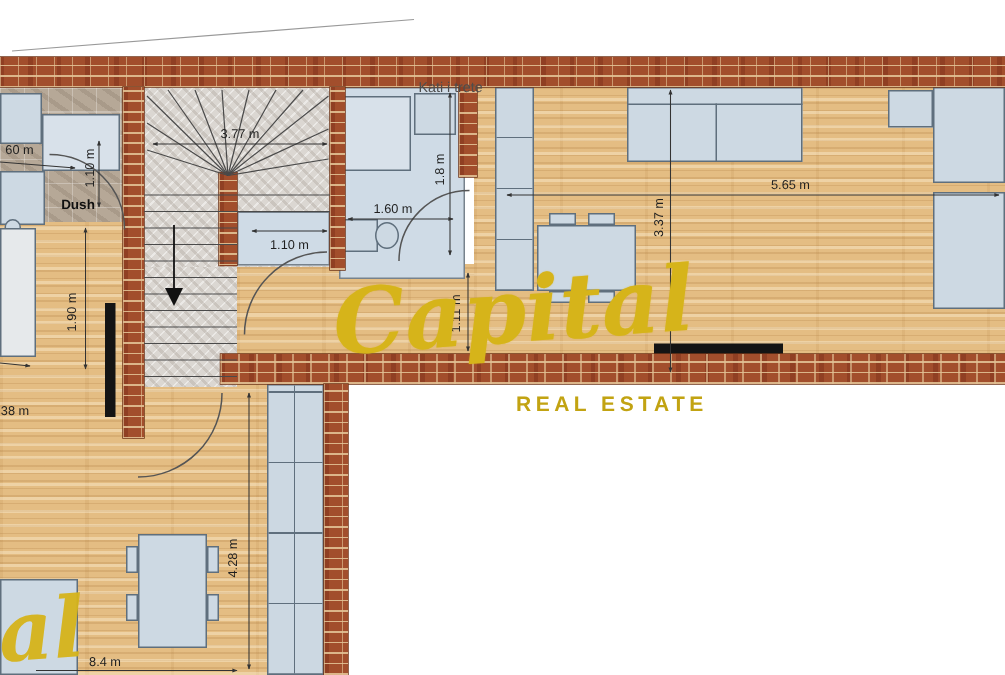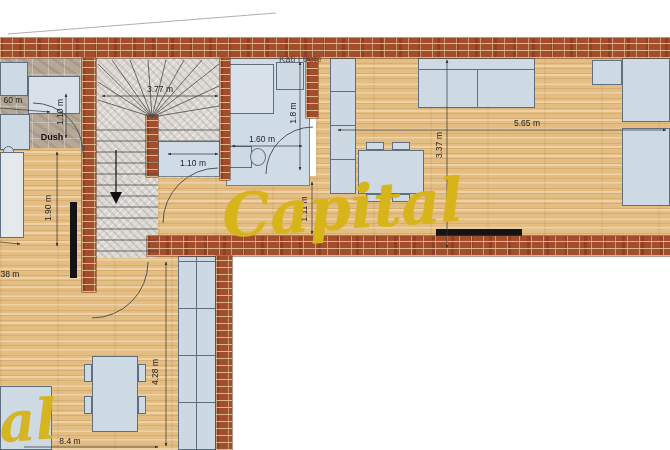--- a/index.html
+++ b/index.html
@@ -224,15 +224,16 @@
   <div class="dim" style="left:527px;top:123px;">5.65 m</div>
   <div class="dim v" style="left:48px;top:208px;">1.90 m</div>
   <div class="dim v" style="left:155px;top:372px;">4.28 m</div>
   <div class="dim" style="left:13px;top:100px;">60 m</div>
   <div class="dim" style="left:10px;top:234px;margin-top:40px;">38 m</div>
   <div class="dim" style="left:70px;top:441px;">8.4 m</div>
 
   <div class="title">Kati i trete</div>
 
   <div class="wm-brand">Capital</div>
+  <div class="wm-tag">REAL ESTATE</div>
   <div class="wm-partial" style="left:-168px;top:398px;transform:rotate(-4deg);">Capital</div>
 
 </div>
 
 </body></html>

